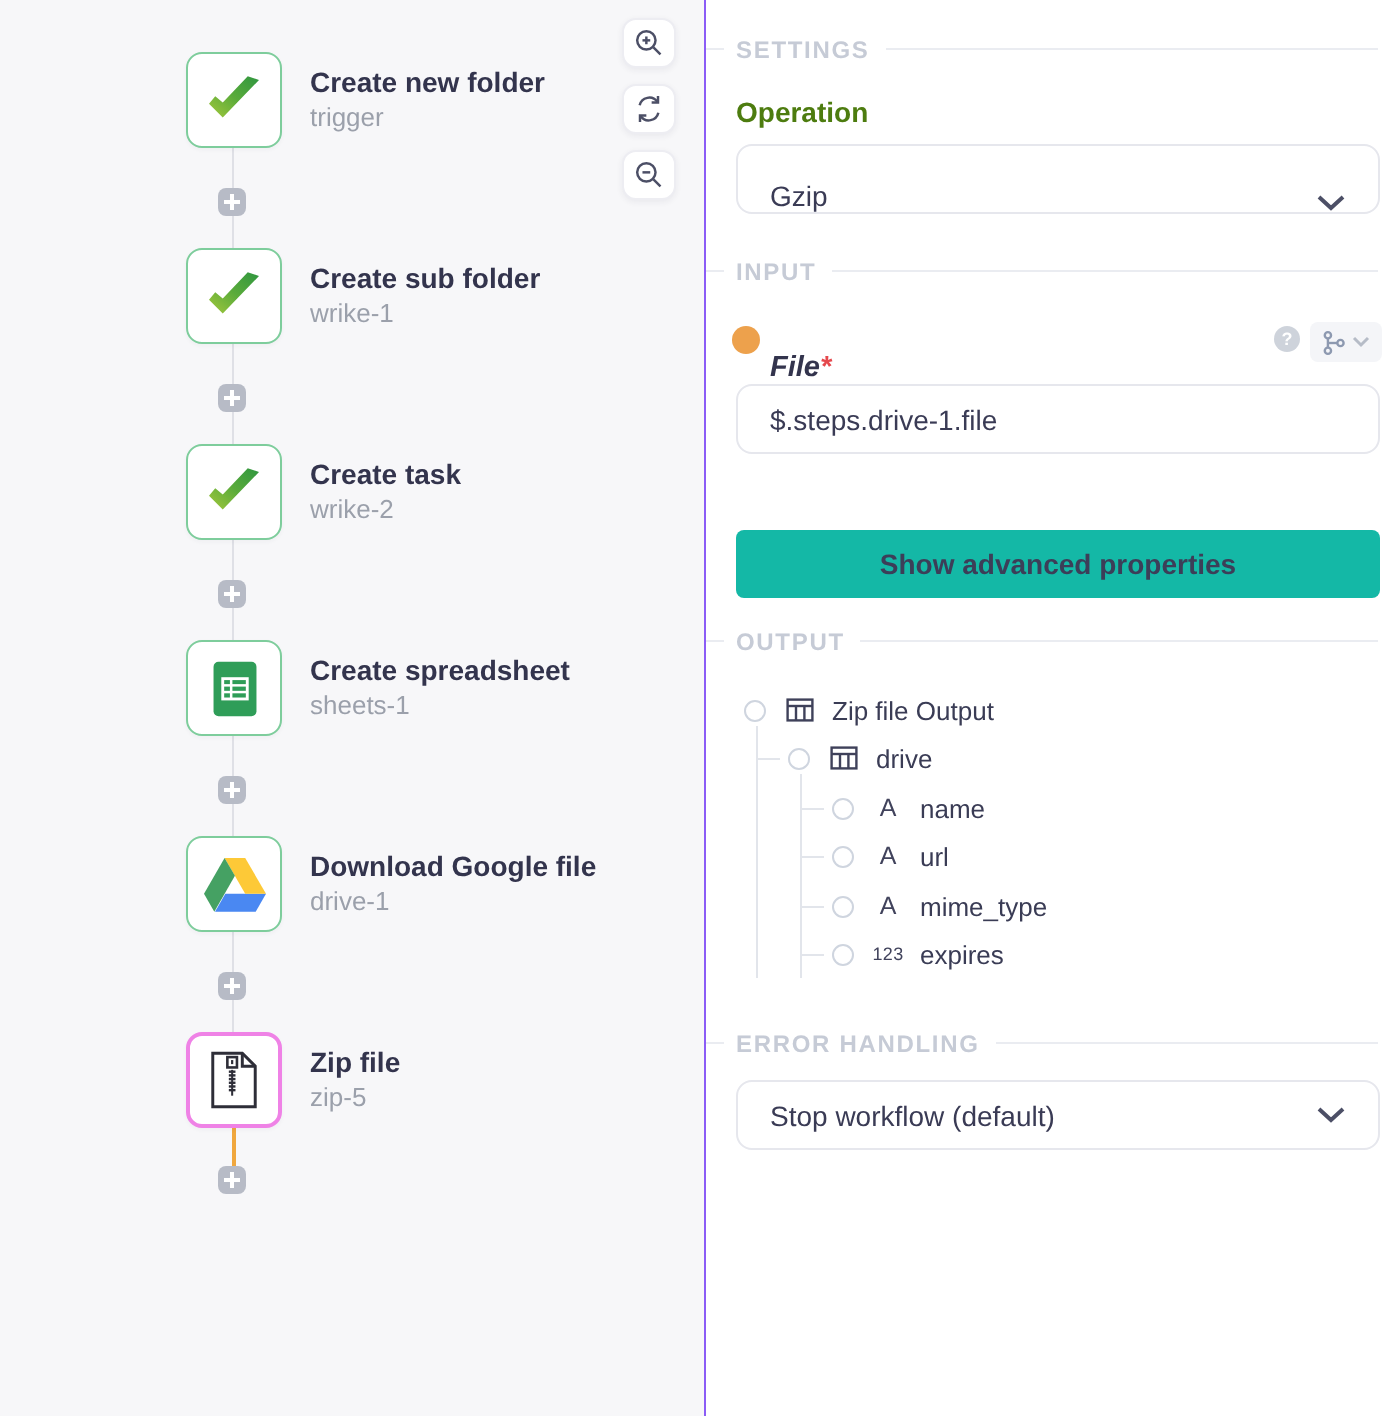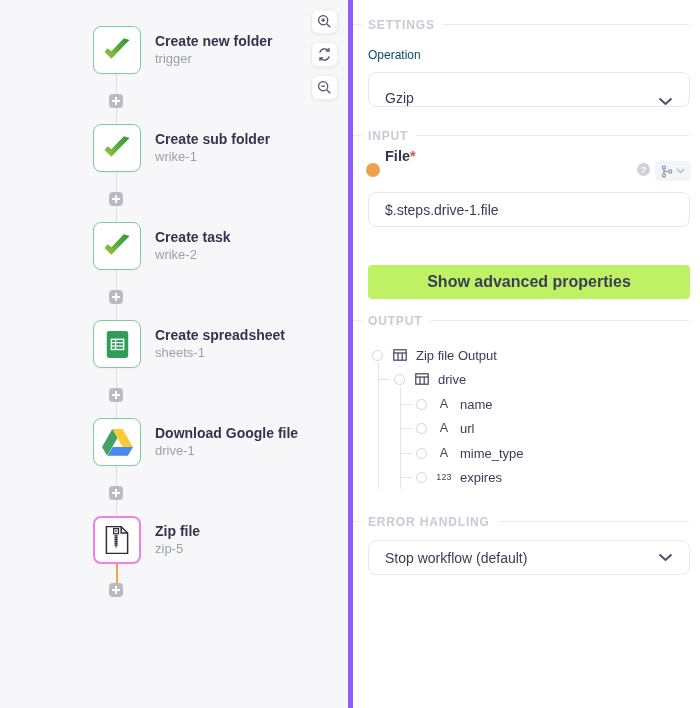--- a/index.html
+++ b/index.html
@@ -2,21 +2,21 @@
 <html><head>
 <meta charset="utf-8">
 <style>
   * { margin:0; padding:0; box-sizing:border-box; }
   html,body { width:700px; height:708px; }
   body { font-family:"Liberation Sans", sans-serif; background:#ffffff; overflow:hidden; position:relative; }
 
   
   .canvas {
     position:absolute; left:0; top:0; width:353px; height:708px;
-    background:#f7f7f9; border-right:5px solid #8b5cf6;
+    background:#f7f7f9; border-right:1px solid #8b5cf6;
   }
   .trunk { position:absolute; left:116px; width:1px; background:#dfe0e6; }
   .trunk-orange { position:absolute; left:116px; width:2px; background:#f0a73e; }
 
   .node { position:absolute; left:93px; display:flex; align-items:center; }
   .node-box {
     width:48px; height:48px; background:#fff; border:1.5px solid #7ecd9c;
     border-radius:8px; display:flex; align-items:center; justify-content:center;
     box-shadow:0 1px 2px rgba(40,40,70,.04); cursor:pointer; flex:0 0 auto;
   }
@@ -40,33 +40,33 @@
   }
 
   
   .panel { position:absolute; left:353px; top:0; width:347px; height:708px; background:#fff; }
 
   .sec-header { position:absolute; left:0; right:11px; display:flex; align-items:center; height:13px; }
   .sec-header .dash { width:9px; height:1px; background:#eaecf1; margin-right:6px; flex:0 0 auto; }
   .sec-header .title { font-size:12px; font-weight:700; letter-spacing:.07em; color:#c6cbd6; flex:0 0 auto; }
   .sec-header .rule { flex:1; height:1px; background:#eaecf1; margin-left:8px; }
 
-  .field-label { position:absolute; left:15px; font-size:12px; color:#0c4a6e; }
+  .field-label { position:absolute; left:15px; font-size:14px; color:#4d7c0f;font-weight:bold; }
 
   .select-box, .text-field {
     position:absolute; left:15px; width:322px; height:35px; background:#fff;
     border:1px solid #e6e7ed; border-radius:8px; display:flex; align-items:center;
     padding:0 16px;
   }
   .select-box { justify-content:space-between; cursor:pointer; }
   .select-box .val, .text-field .val { font-size:14px; color:#3a3b55; }
 
   .adv-btn {
-    position:absolute; left:15px; width:322px; height:34px; background:#bef264;
-    border:none; border-radius:4px; font-family:inherit; font-size:16px; font-weight:600;
+    position:absolute; left:15px; width:322px; height:34px; background:#14b8a6;
+    border:none; border-radius:4px; font-family:inherit; font-size:14px; font-weight:600;
     color:#3c3e58; cursor:pointer;
   }
 
   .input-dot { position:absolute; left:13px; width:14px; height:14px; border-radius:50%; background:#eda14c; }
   .file-label { position:absolute; left:32px; font-size:14.5px; font-weight:700; color:#33344d; }
   .req { color:#e5484d; font-weight:700; }
 
   .mapper-btn {
     position:absolute; left:302px; top:161px; width:36px; height:20px; background:#f4f5f8;
     border-radius:4px; display:flex; align-items:center; justify-content:center; gap:3px; cursor:pointer;
@@ -242,21 +242,21 @@
     </svg>
   </div>
 
   <div class="sec-header" style="top:129px;">
     <span class="dash"></span>
     <span class="title">INPUT</span>
     <span class="rule"></span>
   </div>
 
   <div class="input-dot" style="top:163px;"></div>
-  <div class="file-label" style="top:148px;">
+  <div class="file-label" style="top:176px;font-style:italic;">
     <span>File</span><span class="req">*</span>
   </div>
 
   <svg style="position:absolute; left:284px; top:163px;" width="13" height="13" viewBox="0 0 13 13">
     <circle cx="6.5" cy="6.5" r="6.5" fill="#ced3db"></circle>
     <text x="6.5" y="9.6" text-anchor="middle" font-size="9" font-weight="bold" fill="#ffffff" font-family="Liberation Sans, sans-serif">?</text>
   </svg>
 
   <div class="mapper-btn">
     <svg width="12" height="13" viewBox="0 0 13 14" fill="none" stroke="#8d99b0" stroke-width="1.3">

